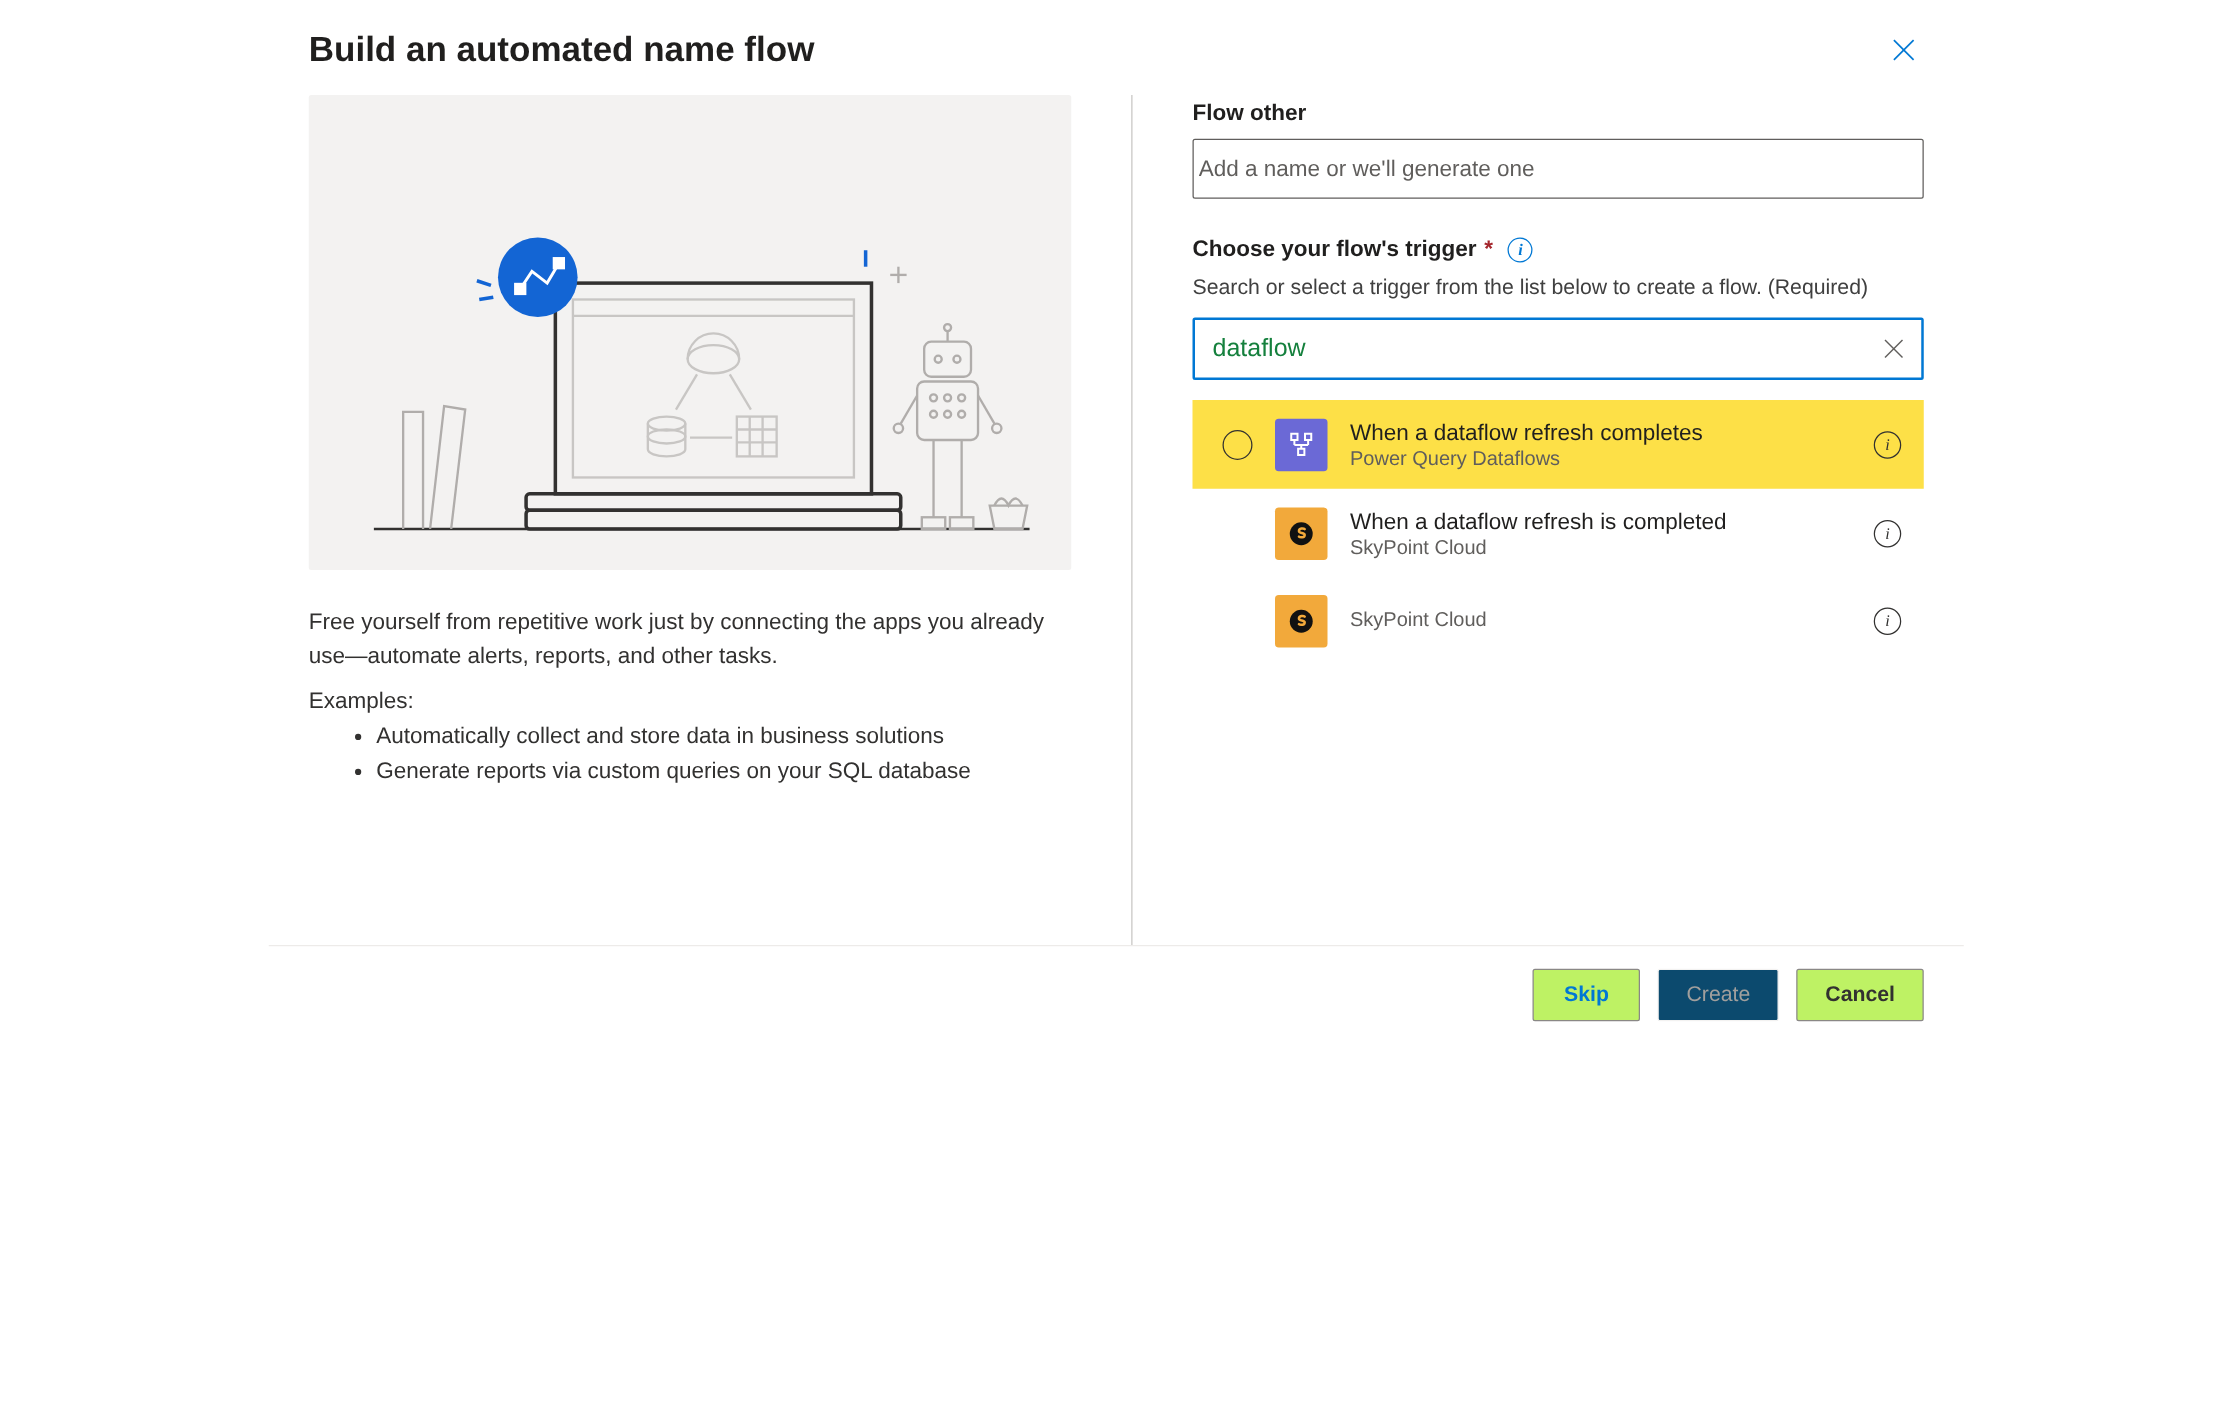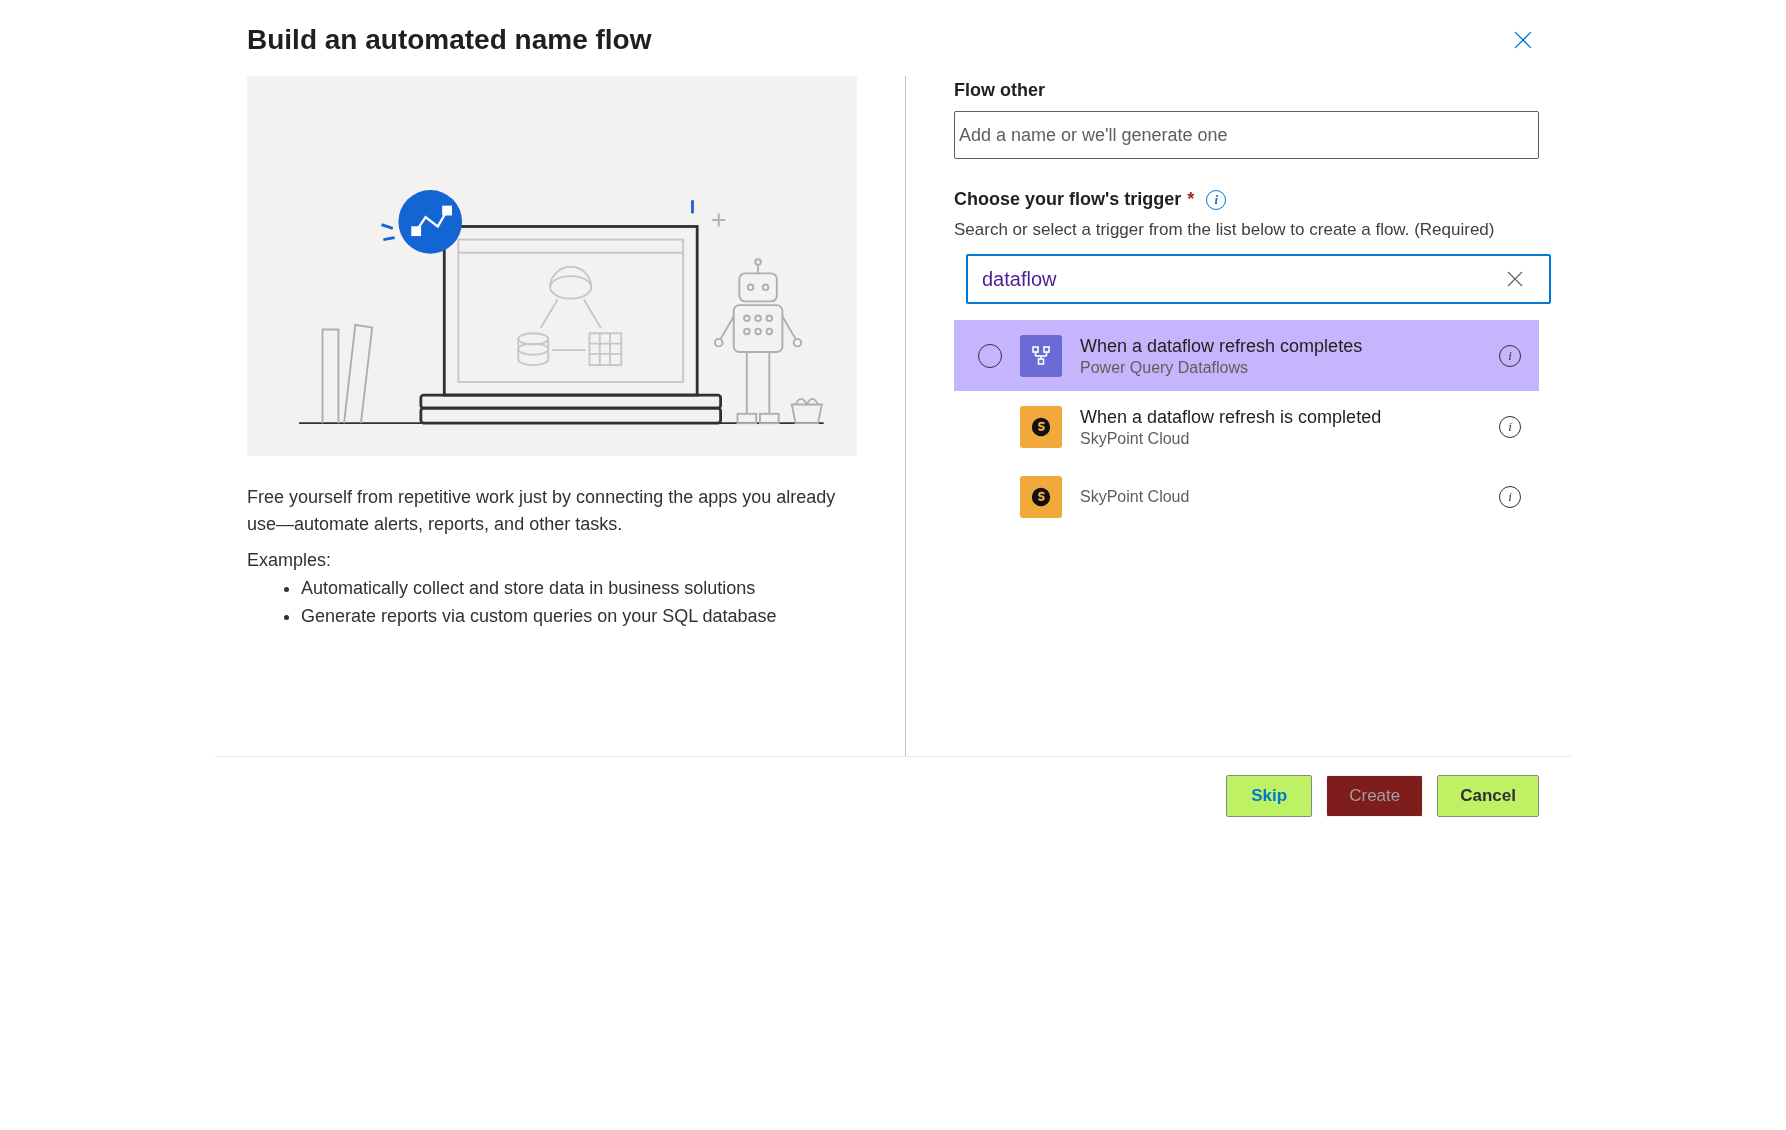--- a/index.html
+++ b/index.html
@@ -131,23 +131,22 @@
     margin-bottom: 16px;
   }
   .search-input {
     width: 100%;
     height: 50px;
     border: 2px solid #0078d4;
     border-radius: 2px;
     padding: 0 44px 0 14px;
     font-size: 20px;
     font-family: inherit;
-    color: #4c1d95;
+    color: #15803d;
     outline: none;
-    margin-left: 12px;
   }
   .clear-btn {
     position: absolute;
     right: 10px;
     top: 50%;
     transform: translateY(-50%);
     width: 28px;
     height: 28px;
     display: flex;
     align-items: center;
@@ -156,21 +155,21 @@
     color: #605e5c;
   }
   .triggers { }
   .trigger {
     display: flex;
     align-items: center;
     padding: 14px 18px 14px 24px;
     gap: 18px;
     cursor: pointer;
   }
-  .trigger.selected { background: #c4b5fd; }
+  .trigger.selected { background: #fde047; }
   .radio {
     width: 24px;
     height: 24px;
     flex: 0 0 24px;
     border: 1.5px solid #323130;
     border-radius: 50%;
   }
   .radio-spacer {
     width: 24px;
     flex: 0 0 24px;
@@ -221,21 +220,21 @@
     font-size: 17px;
     font-family: inherit;
     cursor: pointer;
     display: inline-flex;
     align-items: center;
     justify-content: center;
     min-width: 86px;
   }
   .btn.skip { color: #0078d4; font-weight: 600; }
   .btn.create {
-    background: #7f1d1d;
+    background: #0c4a6e;
     color: #a19f9d;
     border-color: #f3f2f1;
     cursor: default;
   }
   .btn.cancel { color: #323130; font-weight: 600; }
 
   
   .illustration svg { width: 100%; height: 100%; }
 </style>
 </head>

